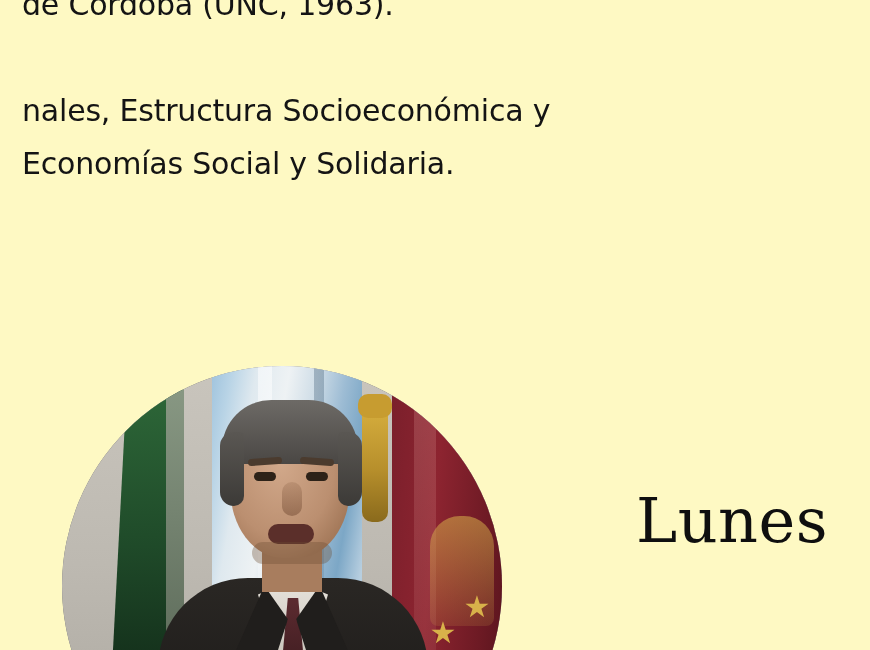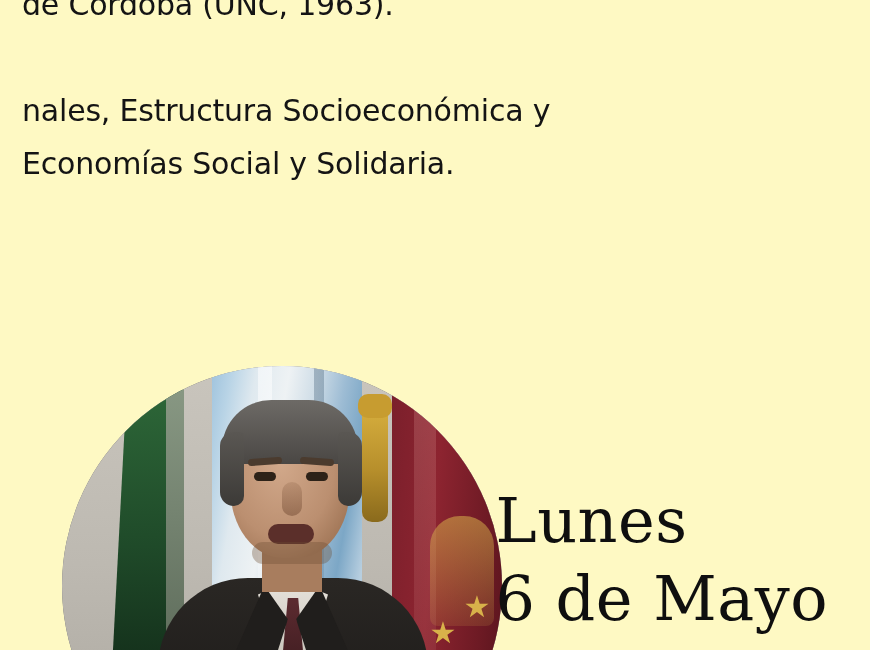--- a/index.html
+++ b/index.html
@@ -276,21 +276,21 @@
     background: #201e1c;
     transform: rotate(-8deg);
     clip-path: polygon(0 20%, 40% 0, 100% 100%, 30% 100%);
   }
 
   
   .date-block {
     position: absolute;
     right: 42px;
     top: 482px;
-    text-align: left;
+    text-align: center;
     color: #0f0f0f;
     font-family: "DejaVu Serif", serif;
     line-height: 78px;
     font-size: 62px;
     letter-spacing: 0.5px;
   }
   .date-line {
     white-space: pre;
   }
 </style>
@@ -344,16 +344,15 @@
       <div class="eye-r"></div>
       <div class="nose"></div>
       <div class="mouth"></div>
       <div class="chin-shadow"></div>
 
     </div>
   </div>
 
   <div class="date-block">
     <div class="date-line">Lunes</div>
-    <div class="date-line">6 de Mayo</div>
   </div>
 
 </div>
 
 </body></html>

